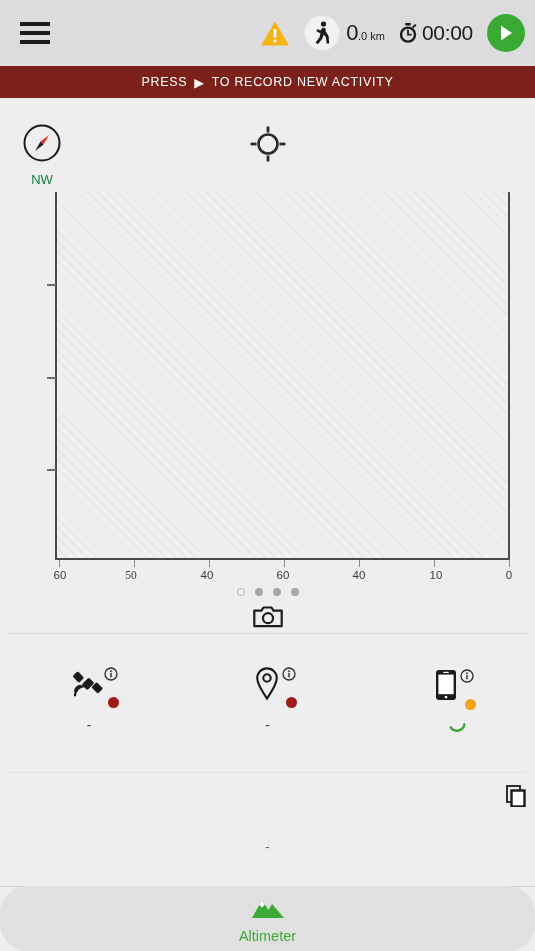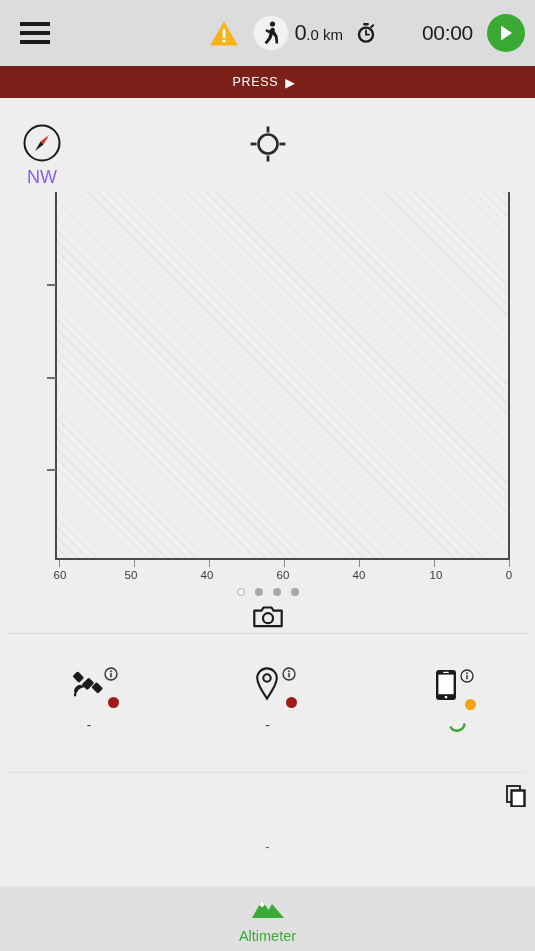--- a/index.html
+++ b/index.html
@@ -28,22 +28,22 @@
   .walk-chip {
     width: 36px; height: 36px; border-radius: 50%;
     background: #f2f2f2; border: 1px solid #e3e3e3;
     display: flex; align-items: center; justify-content: center;
     margin-right: 6px;
   }
   .dist {
     color: #1b1b1b; display: flex; align-items: baseline; margin-right: 14px;
   }
   .dist .big { font-size: 22px; letter-spacing: -0.5px; }
-  .dist .small { font-size: 15px; }
-  .timer-wrap { display: flex; align-items: center; margin-right: 14px; gap: 42px; }
+  .dist .small { font-size: 11px; }
+  .timer-wrap { display: flex; align-items: center; margin-right: 14px; }
   .timer-icon { margin-right: 5px; line-height: 0; }
   .timer-text { font-size: 21px; color: #1b1b1b; letter-spacing: -0.3px; }
   .playbtn {
     width: 38px; height: 38px; border-radius: 50%;
     background: #3aaa35; display: flex; align-items: center; justify-content: center;
     margin-right: 10px; cursor: pointer;
   }
 
   
   .banner {
@@ -51,21 +51,21 @@
     background: #7c2119; color: #ffffff;
     display: flex; align-items: center; justify-content: center;
     font-size: 12.5px; letter-spacing: 0.7px;
   }
   .banner .tri { margin: 0 7px; display: inline-block; }
 
   
   .headrow { position: absolute; top: 98px; left: 0; width: 535px; height: 90px; }
   .compass { position: absolute; left: 22px; top: 25px; width: 40px; text-align: center; }
   .compass-label {
-    font-size: 18px; color: #8b5cf6; text-align: center;
+    font-size: 13px; color: #15803d; margin-top: 5px; text-align: center;
   }
   .gpsfix { position: absolute; left: 250px; top: 126px; }
 
   
   .chart { position: absolute; left: 0; top: 188px; width: 430px; height: 400px; }
   .plot {
     position: absolute; left: 55px; top: 4px; width: 455px; height: 368px;
     background-color: #efefef;
     background-image: repeating-linear-gradient(45deg,
        rgba(0,0,0,0.045) 0px, rgba(0,0,0,0.045) 1px,
@@ -113,21 +113,21 @@
   .copy-ico { position: absolute; right: 9px; top: 12px; line-height: 0; }
   .lower-val {
     position: absolute; left: 0; top: 66px; width: 100%; text-align: center;
     font-size: 13px; color: #555555;
   }
   .hr3 { position: absolute; top: 886px; left: 0; width: 535px; height: 1px; background: #cfcfcf; }
 
   
   .bottomnav {
     position: absolute; bottom: 0; left: 0; width: 535px; height: 65px;
-    background: #e0e0e0; display: flex; align-items: center;
+    background: #e0e0e0; display: flex; align-items: center; border-radius: 27px;
   }
   .navitem {
     flex: 1; display: flex; flex-direction: column; align-items: center; gap: 4px;
     cursor: pointer;
   }
   .navlabel { font-size: 14.5px; }
   .navitem.active .navlabel { color: #3aaa35; }
   .navitem.inactive .navlabel { color: #b0b0b0; }
 </style>
 </head>
@@ -180,20 +180,21 @@
     <div class="playbtn">
       <svg width="16" height="18" viewBox="0 0 16 18" aria-hidden="true">
         <path d="M3 1.5 L14 9 L3 16.5 Z" fill="#ffffff"></path>
       </svg>
     </div>
   </div>
 
   <div class="banner">
     <span>PRESS</span>
     <span class="tri">▶</span>
+    <span>TO RECORD NEW ACTIVITY</span>
   </div>
 
   <div class="headrow">
     <div class="compass">
       <svg width="40" height="40" viewBox="0 0 40 40" aria-hidden="true">
         <circle cx="20" cy="20" r="17.5" fill="none" stroke="#1b1b1b" stroke-width="2"></circle>
         <path d="M27 12 L18.5 18.5 L13 28 L21.5 21.5 Z" fill="#ffffff" stroke="none"></path>
         <path d="M27 12 L18.5 18.5 L21.5 21.5 Z" fill="#e8321f"></path>
         <path d="M18.5 18.5 L13 28 L21.5 21.5 Z" fill="#1b1b1b"></path>
       </svg>
@@ -220,21 +221,21 @@
 
     <div class="xtick" style="left:59px;"></div>
     <div class="xtick" style="left:134px;"></div>
     <div class="xtick" style="left:209px;"></div>
     <div class="xtick" style="left:284px;"></div>
     <div class="xtick" style="left:359px;"></div>
     <div class="xtick" style="left:434px;"></div>
     <div class="xtick" style="left:509px;"></div>
 
     <div class="xlabel" style="left:60px;">60</div>
-    <div class="xlabel" style="left:131px;">50</div>
+    <div class="xlabel" style="left:131px;font-family:Liberation Serif, serif;">50</div>
     <div class="xlabel" style="left:207px;">40</div>
     <div class="xlabel" style="left:283px;">60</div>
     <div class="xlabel" style="left:359px;">40</div>
     <div class="xlabel" style="left:436px;">10</div>
     <div class="xlabel" style="left:509px;">0</div>
   </div>
 
   <div class="dots">
     <div class="dot active"></div>
     <div class="dot"></div>

